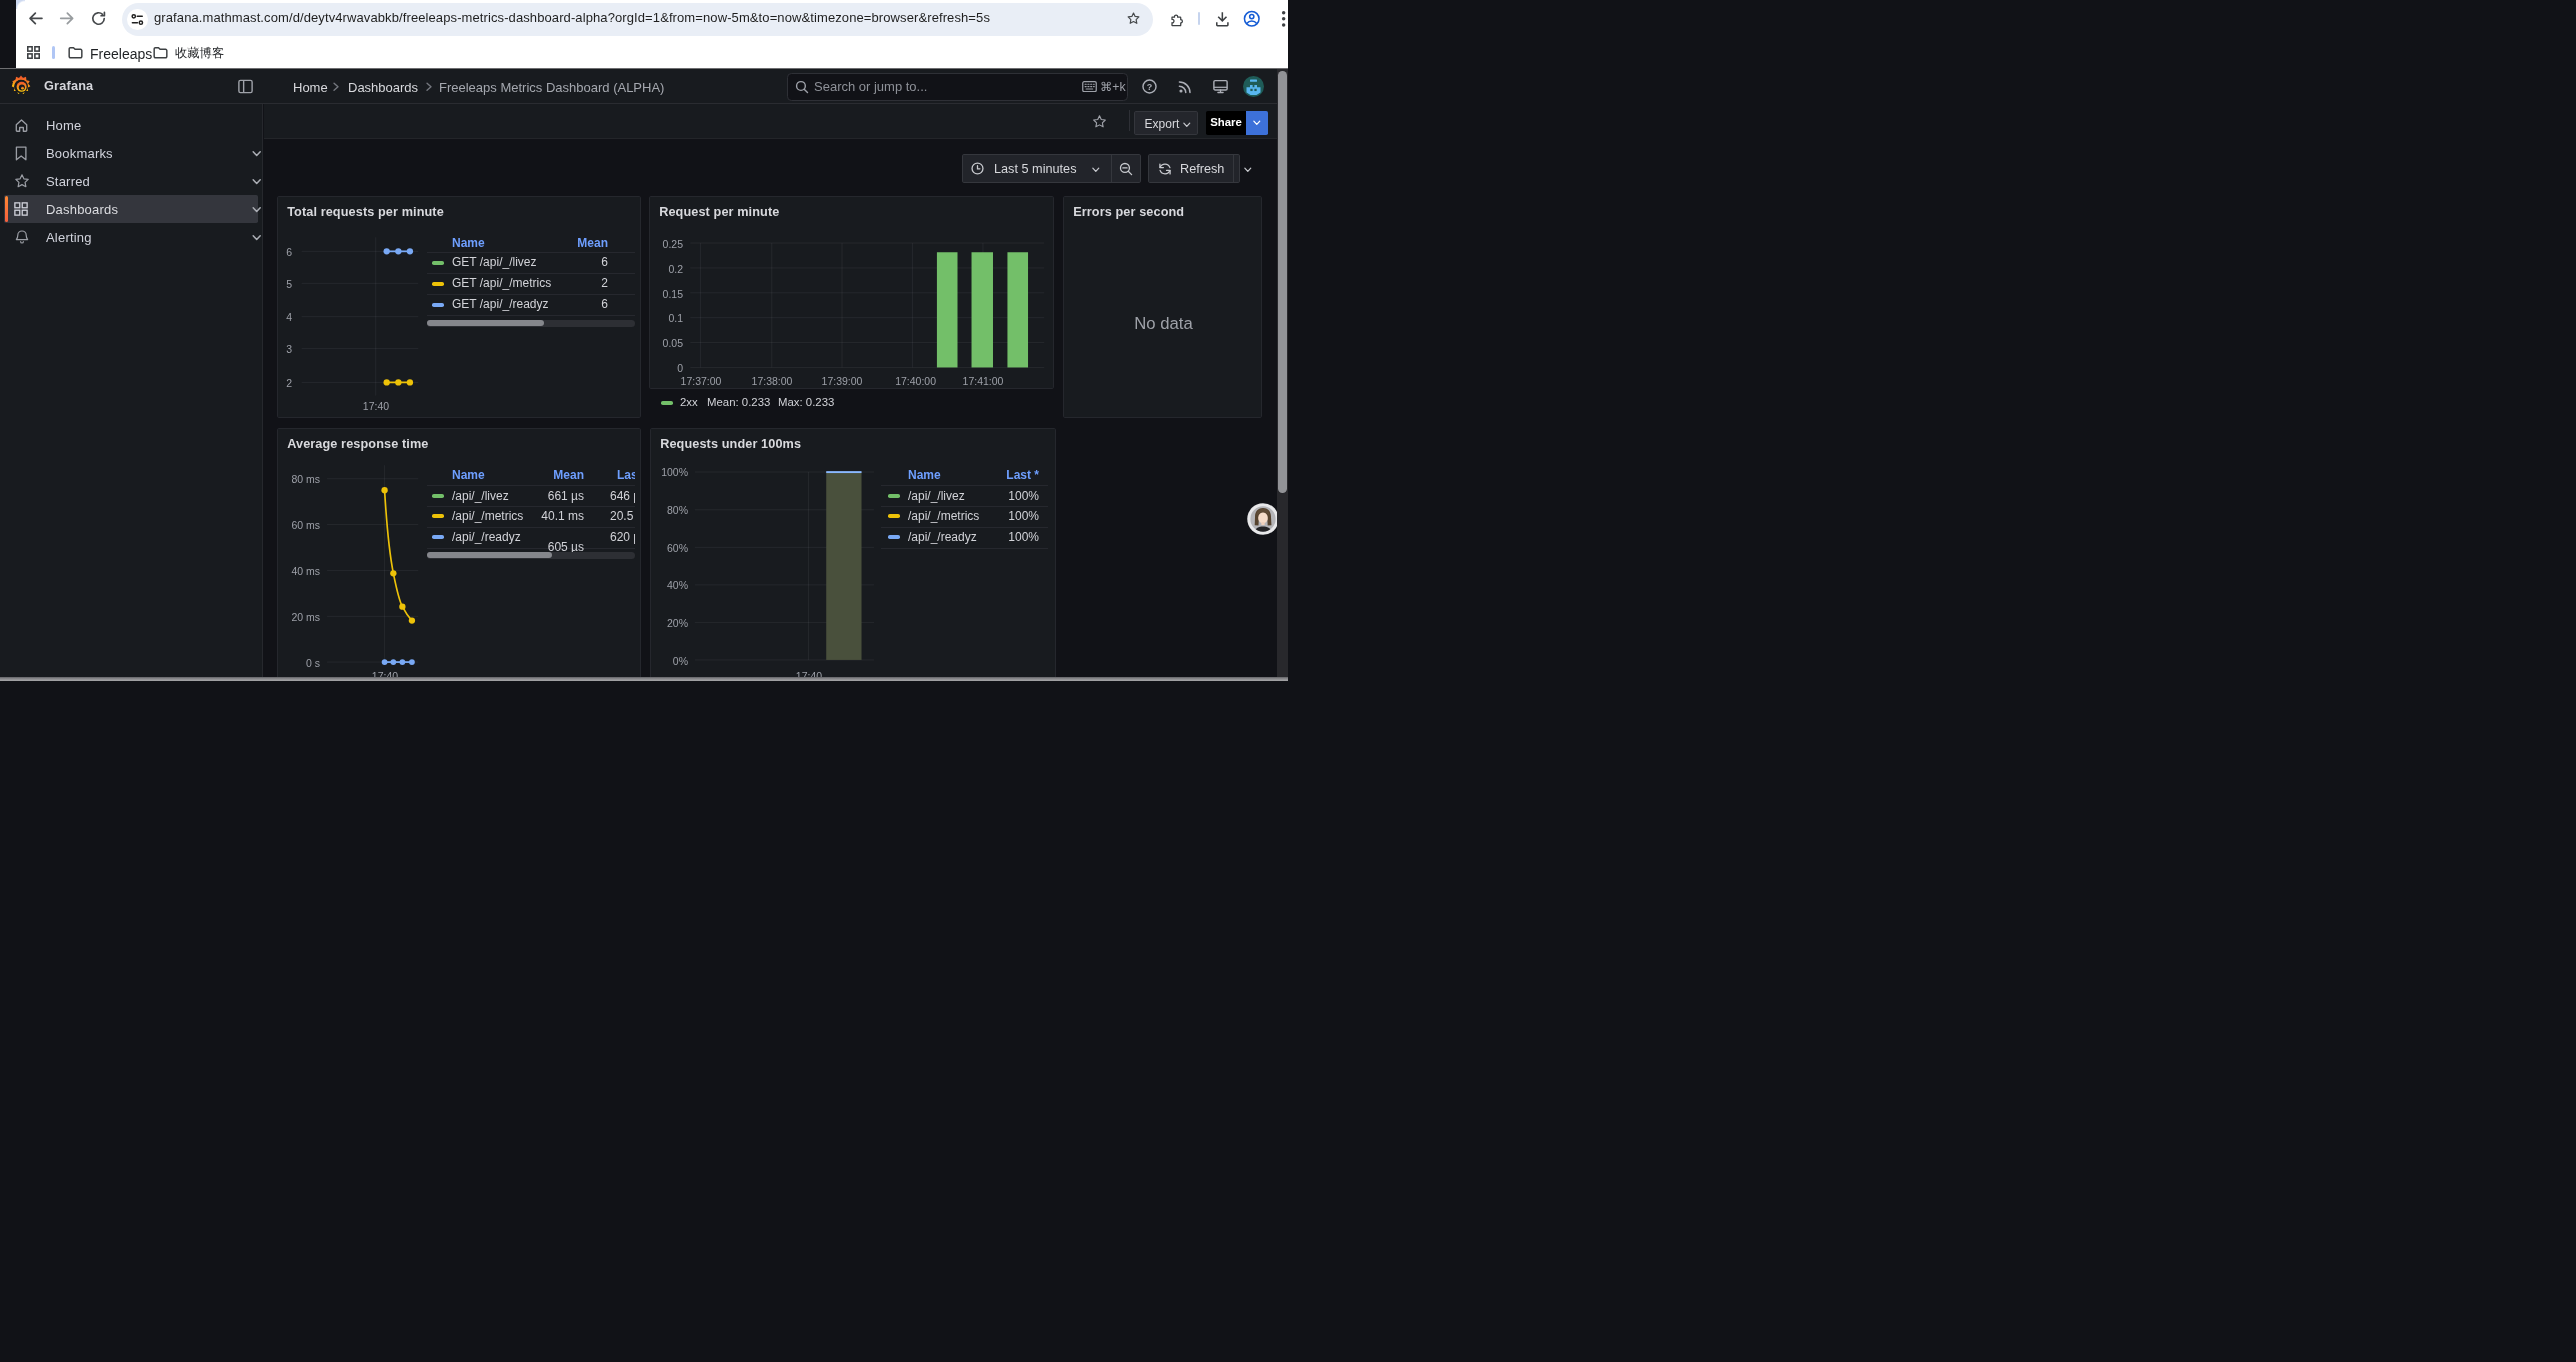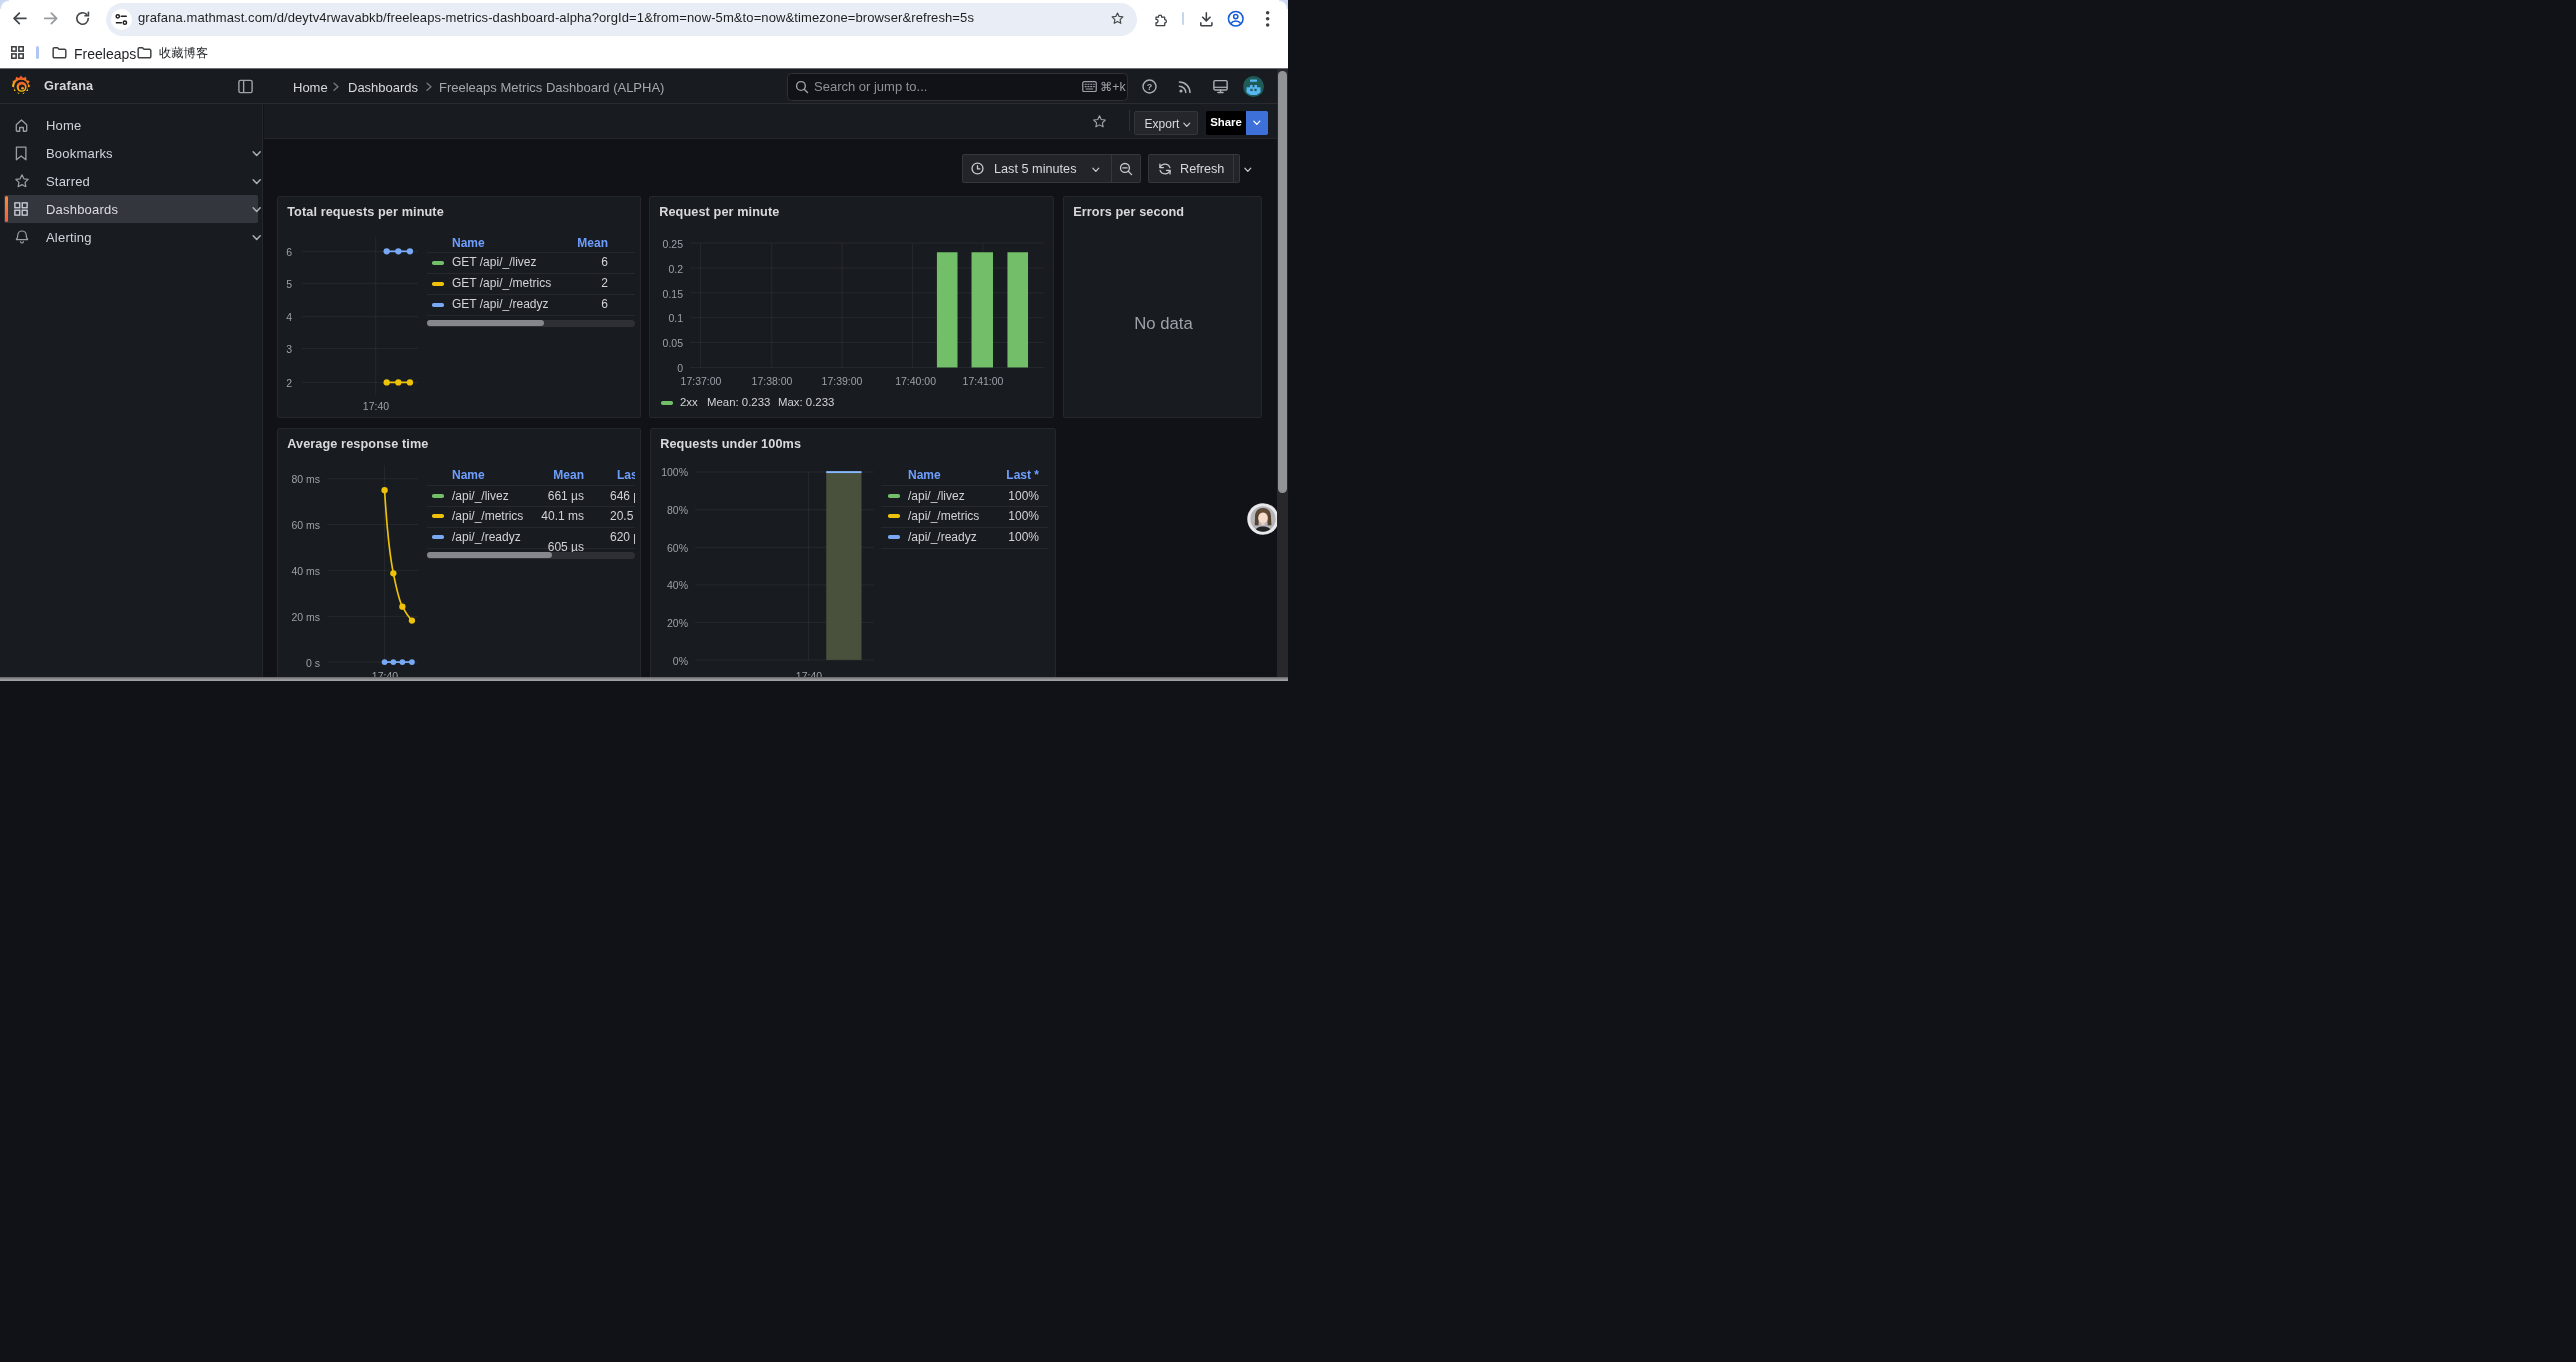--- a/index.html
+++ b/index.html
@@ -2,21 +2,21 @@
 <html style="font-size:14px"><head>
 <meta charset="utf-8">
 <style>
   * { margin:0; padding:0; box-sizing:border-box; }
   html,body { width:1288px; height:681px; overflow:hidden; background:#111217;
     font-family:"Liberation Sans", sans-serif; }
   .abs { position:absolute; }
   #stage { position:relative; width:1288px; height:681px; }
 
   
-  #chrome { position:absolute; left:0; top:0; width:1288px; height:68px; background:#ffffff; }
+  #chrome { position:absolute; left:16px; top:0; width:1288px; height:68px; background:#ffffff; }
   #urlpill { position:absolute; left:106px; top:3.1px; width:1031px; height:33px;
     background:#e9eef6; border-radius:16.7px; }
   #urltext { position:absolute; left:138px; top:9.6px; font-size:13px; color:#1f1f1f; letter-spacing:0.1px; white-space:nowrap; }
   #chromeborder { position:absolute; left:0; top:68px; width:1288px; height:0.9px; background:#6e6e71; }
 
   
   #graf { position:absolute; left:0; top:69px; width:1288px; height:612px; background:#111217; }
   #topbar { position:absolute; left:0; top:0; width:1288px; height:35px; background:#181b1f;
     border-bottom:0.9px solid #2a2c31; }
   #sidebar { position:absolute; left:0; top:35px; width:263px; height:577px; background:#181b1f;
@@ -326,21 +326,21 @@
         <div class="pill" style="left:154px; top:85px; background:#edc208;"></div>
         <div class="tcell" style="left:174px; top:79px;">GET /api/_/metrics</div>
         <div class="tcell" style="left:246px; top:79px; width:84px; text-align:right;">2</div>
         <div class="pill" style="left:154px; top:106px; background:#79a9f5;"></div>
         <div class="tcell" style="left:174px; top:100px;">GET /api/_/readyz</div>
         <div class="tcell" style="left:246px; top:100px; width:84px; text-align:right;">6</div>
         <div class="abs" style="left:149px; top:123px; width:208px; height:7px; background:#2d2f34; border-radius:3.5px;"></div>
         <div class="abs" style="left:149px; top:123px; width:117px; height:6.1px; background:#85878c; border-radius:3.5px;"></div>
       </div>
 
-      <div class="panel" style="left:385px; top:57px; width:405px; height:222px;">
+      <div class="panel" style="left:385px; top:57px; width:405px; height:193px;">
         <div class="ptitle">Request per minute</div>
         <svg class="abs" style="left:0; top:0;" width="403" height="220" viewBox="0 0 460 251">
           <g stroke="rgba(204,204,220,0.085)" stroke-width="1">
             <line x1="46" y1="52.5" x2="450" y2="52.5"></line>
             <line x1="46" y1="80.9" x2="450" y2="80.9"></line>
             <line x1="46" y1="109.3" x2="450" y2="109.3"></line>
             <line x1="46" y1="137.7" x2="450" y2="137.7"></line>
             <line x1="46" y1="166.1" x2="450" y2="166.1"></line>
             <line x1="46" y1="194.5" x2="450" y2="194.5"></line>
             <line x1="57.5" y1="52.5" x2="57.5" y2="194.5"></line>

